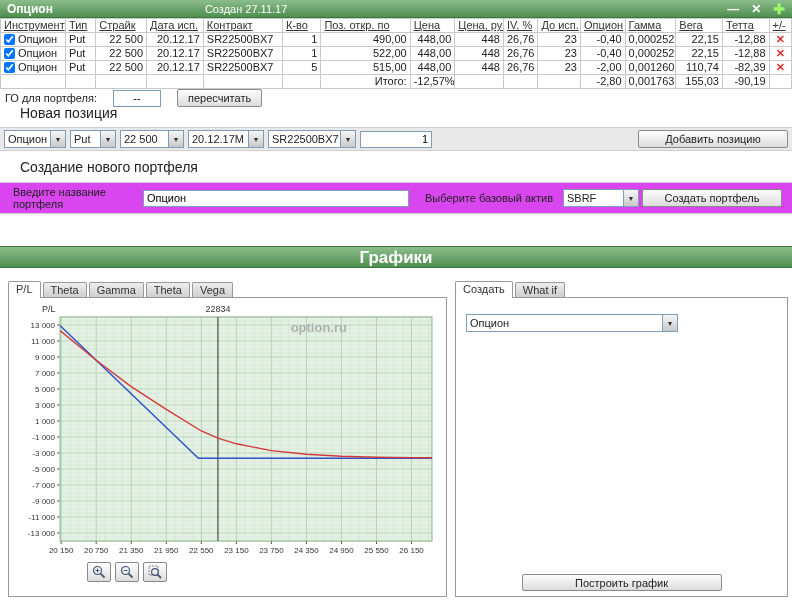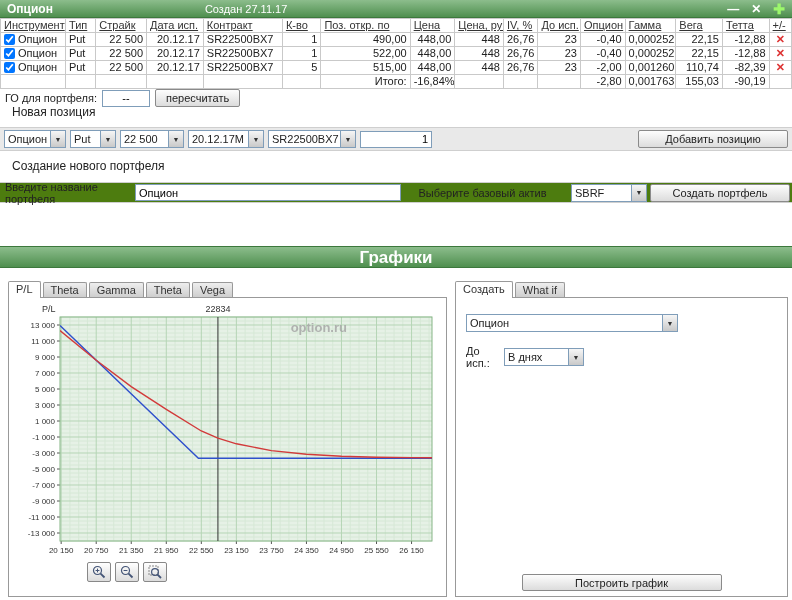--- a/index.html
+++ b/index.html
@@ -24,38 +24,38 @@
 .xbtn{color:#d33;font-weight:bold;cursor:pointer;display:inline-block;width:100%;text-align:center}
 
 
 .btn{display:inline-flex;align-items:center;justify-content:center;background:linear-gradient(#fdfdfd,#dcdcdc);border:1px solid #8a8a8a;border-radius:2px;font-size:11px;height:18px;padding:0 10px;cursor:pointer;color:#222}
 .txt{border:1px solid #7f9db9;height:17px;font-size:11px;font-family:"Liberation Sans",sans-serif;padding:0 3px;background:#fff}
 .sel{display:inline-flex;align-items:center;background:#fff;border:1px solid #7f9db9;height:18px;font-size:11px;cursor:pointer}
 .sel .sel-text{flex:1;padding:0 3px;overflow:hidden;white-space:nowrap}
 .sel .arr{width:15px;align-self:stretch;background:linear-gradient(#f6f6f6,#c9c9c9);border-left:1px solid #7f9db9;display:flex;align-items:center;justify-content:center;font-size:7px;color:#333}
 
 
-#go-row{position:absolute;left:5px;top:88px;height:20px;display:flex;align-items:center;gap:5px}
+#go-row{position:absolute;left:5px;top:88px;height:20px;display:flex;align-items:center;gap:16px}
 #go-input{width:48px;text-align:center}
 
 
-.section-title{position:absolute;left:12px;font-size:12px;color:#222}
+.section-title{position:absolute;left:20px;font-size:14px;color:#222}
 #np-title{top:105px}
 #cp-title{top:159px}
 
 
 #np-bar{position:absolute;left:0;top:127px;width:792px;height:24px;background:#e9e9e9;border-top:1px solid #cfcfcf;border-bottom:1px solid #cfcfcf;display:flex;align-items:center;padding:0 4px;gap:4px}
 #np-qty{width:72px;text-align:right}
 #np-add{margin-left:auto;width:150px}
 
 
-#cp-row{position:absolute;left:0;top:182px;width:792px;height:21px;background:#4d7c0f;border-top:1px solid #cfcfcf;border-bottom:1px solid #cfcfcf;display:flex;align-items:center;padding:0 2px;gap:3px}
+#cp-row{position:absolute;left:0;top:182px;width:792px;height:32px;background:#d946ef;border-top:1px solid #cfcfcf;border-bottom:1px solid #cfcfcf;display:flex;align-items:center;padding:0 10px;gap:3px}
 #cp-name-label{width:130px;padding-left:3px}
 #cp-name{width:266px}
-#cp-asset-label{flex:1;text-align:center;padding-right:7px}
+#cp-asset-label{flex:1;text-align:right;padding-right:7px}
 #cp-asset{width:76px}
 #cp-create{width:140px}
 
 
 #charts-bar{position:absolute;left:0;top:246px;width:792px;height:22px;background:linear-gradient(#8cbd8c,#4f8f4f);border-top:1px solid #3c783c;border-bottom:1px solid #3c783c;color:#fff;font-weight:bold;font-size:17px;text-align:center;line-height:21px}
 
 
 .tabs{position:absolute;top:281px;display:flex;gap:2px;align-items:flex-end}
 #left-tabs{left:8px}
 #right-tabs{left:455px}
@@ -184,21 +184,21 @@
     <td><span class="xbtn">✕</span></td>
   </tr>
   <tr>
     <td></td>
         <td></td>
         <td></td>
     <td></td>
         <td></td>
         <td></td>
     <td class="num b">Итого:</td>
-    <td class="num b">-16,84%</td>
+    <td class="num b">-12,57%</td>
     <td></td>
         <td></td>
         <td></td>
     <td class="num b">-2,80</td>
     <td class="num b">0,001763</td>
     <td class="num b">155,03</td>
     <td class="num b">-90,19</td>
     <td></td>
   </tr>
   </tbody>
@@ -453,21 +453,14 @@
   <span class="tab active">Создать</span>
   <span class="tab">What if</span>
 </div>
 <div class="panel" id="right-panel">
   <div class="row">
     <span class="sel" id="rp-portfolio">
       <span class="sel-text">Опцион</span>
       <span class="arr">▼</span>
     </span>
   </div>
-  <div class="row">
-    <span class="rlabel" style="width:38px">До исп.:</span>
-    <span class="sel" id="rp-days">
-      <span class="sel-text">В днях</span>
-      <span class="arr">▼</span>
-    </span>
-  </div>
   <button id="rp-build" class="btn">Построить график</button>
 </div>
 
 </body></html>

